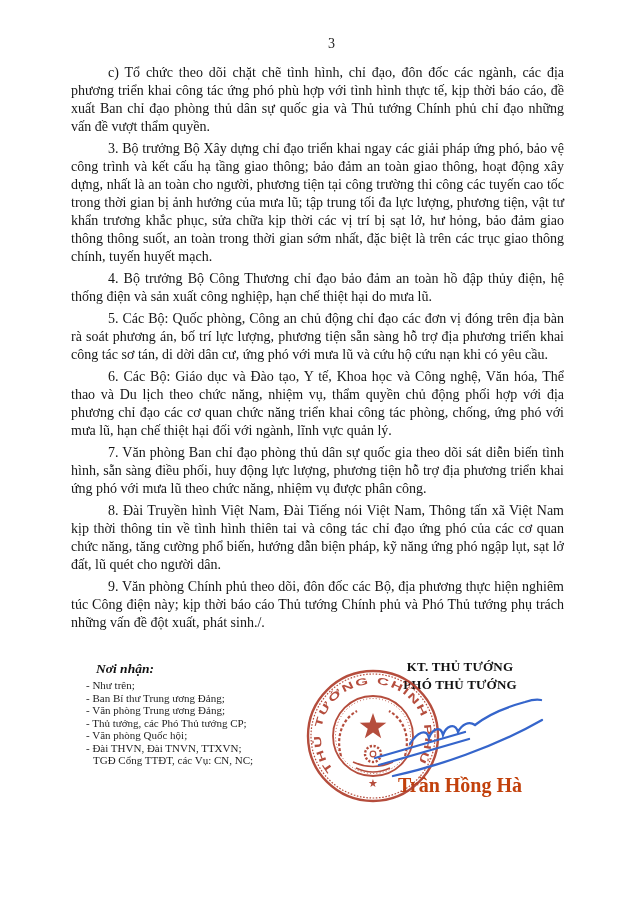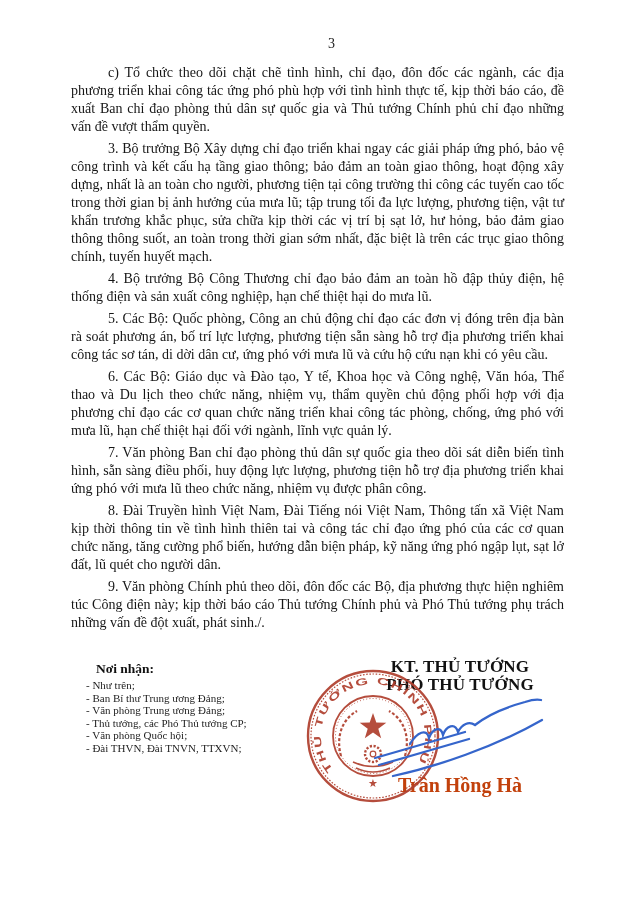--- a/index.html
+++ b/index.html
@@ -15,33 +15,33 @@
     position:absolute;top:64px;left:71px;width:493px;
   }
   .content p{
     margin:0 0 4px 0;text-indent:37px;text-align:justify;
     font-size:14px;line-height:18px;color:#161616;
   }
   .footer-left{
     position:absolute;left:86px;top:661px;width:270px;
   }
   .recipients-title{
-    font-weight:bold;font-size:13.5px;line-height:16px;
+    font-weight:bold;font-style:italic;font-size:13.5px;line-height:16px;
     margin-left:10px;margin-bottom:2px;color:#111;
   }
   .recipient-line{
     font-size:11px;line-height:12.5px;color:#1d1d1d;
   }
   .recipient-line.cont{padding-left:7px;}
   .clerk-note{font-size:9px;color:#3a3a3a;}
   .sign-block{
     position:absolute;left:335px;top:658px;width:250px;text-align:center;
   }
   .authority-line{
-    font-weight:bold;font-size:17px;line-height:18px;color:#111;
+    font-weight:bold;font-size:13px;line-height:18px;color:#111;
     letter-spacing:.2px;
   }
   .signer-name{
     position:absolute;top:116px;left:0;width:100%;
     font-weight:bold;font-size:20px;color:#c2410c;
   }
   .seal-svg{position:absolute;left:303px;top:666px;width:140px;height:140px;opacity:.93;}
   .sig-svg{position:absolute;left:365px;top:692px;width:185px;height:90px;}
 </style>
 </head>
@@ -63,20 +63,21 @@
   </div>
 
   <div class="footer-left">
     <div class="recipients-title">Nơi nhận:</div>
     <div class="recipient-line">- Như trên;</div>
     <div class="recipient-line">- Ban Bí thư Trung ương Đảng;</div>
     <div class="recipient-line">- Văn phòng Trung ương Đảng;</div>
     <div class="recipient-line">- Thủ tướng, các Phó Thủ tướng CP;</div>
     <div class="recipient-line">- Văn phòng Quốc hội;</div>
     <div class="recipient-line">- Đài THVN, Đài TNVN, TTXVN;</div>
+    <div class="recipient-line cont">TGĐ Cổng TTĐT, các Vụ: CN, NC;</div>
   </div>
 
   <div class="sign-block">
     <div class="authority-line">KT. THỦ TƯỚNG</div>
     <div class="authority-line">PHÓ THỦ TƯỚNG</div>
     <div class="signer-name">Trần Hồng Hà</div>
   </div>
 
   <svg class="seal-svg" viewBox="0 0 140 140" xmlns="http://www.w3.org/2000/svg">
     <g stroke="#b0402f" fill="none">

